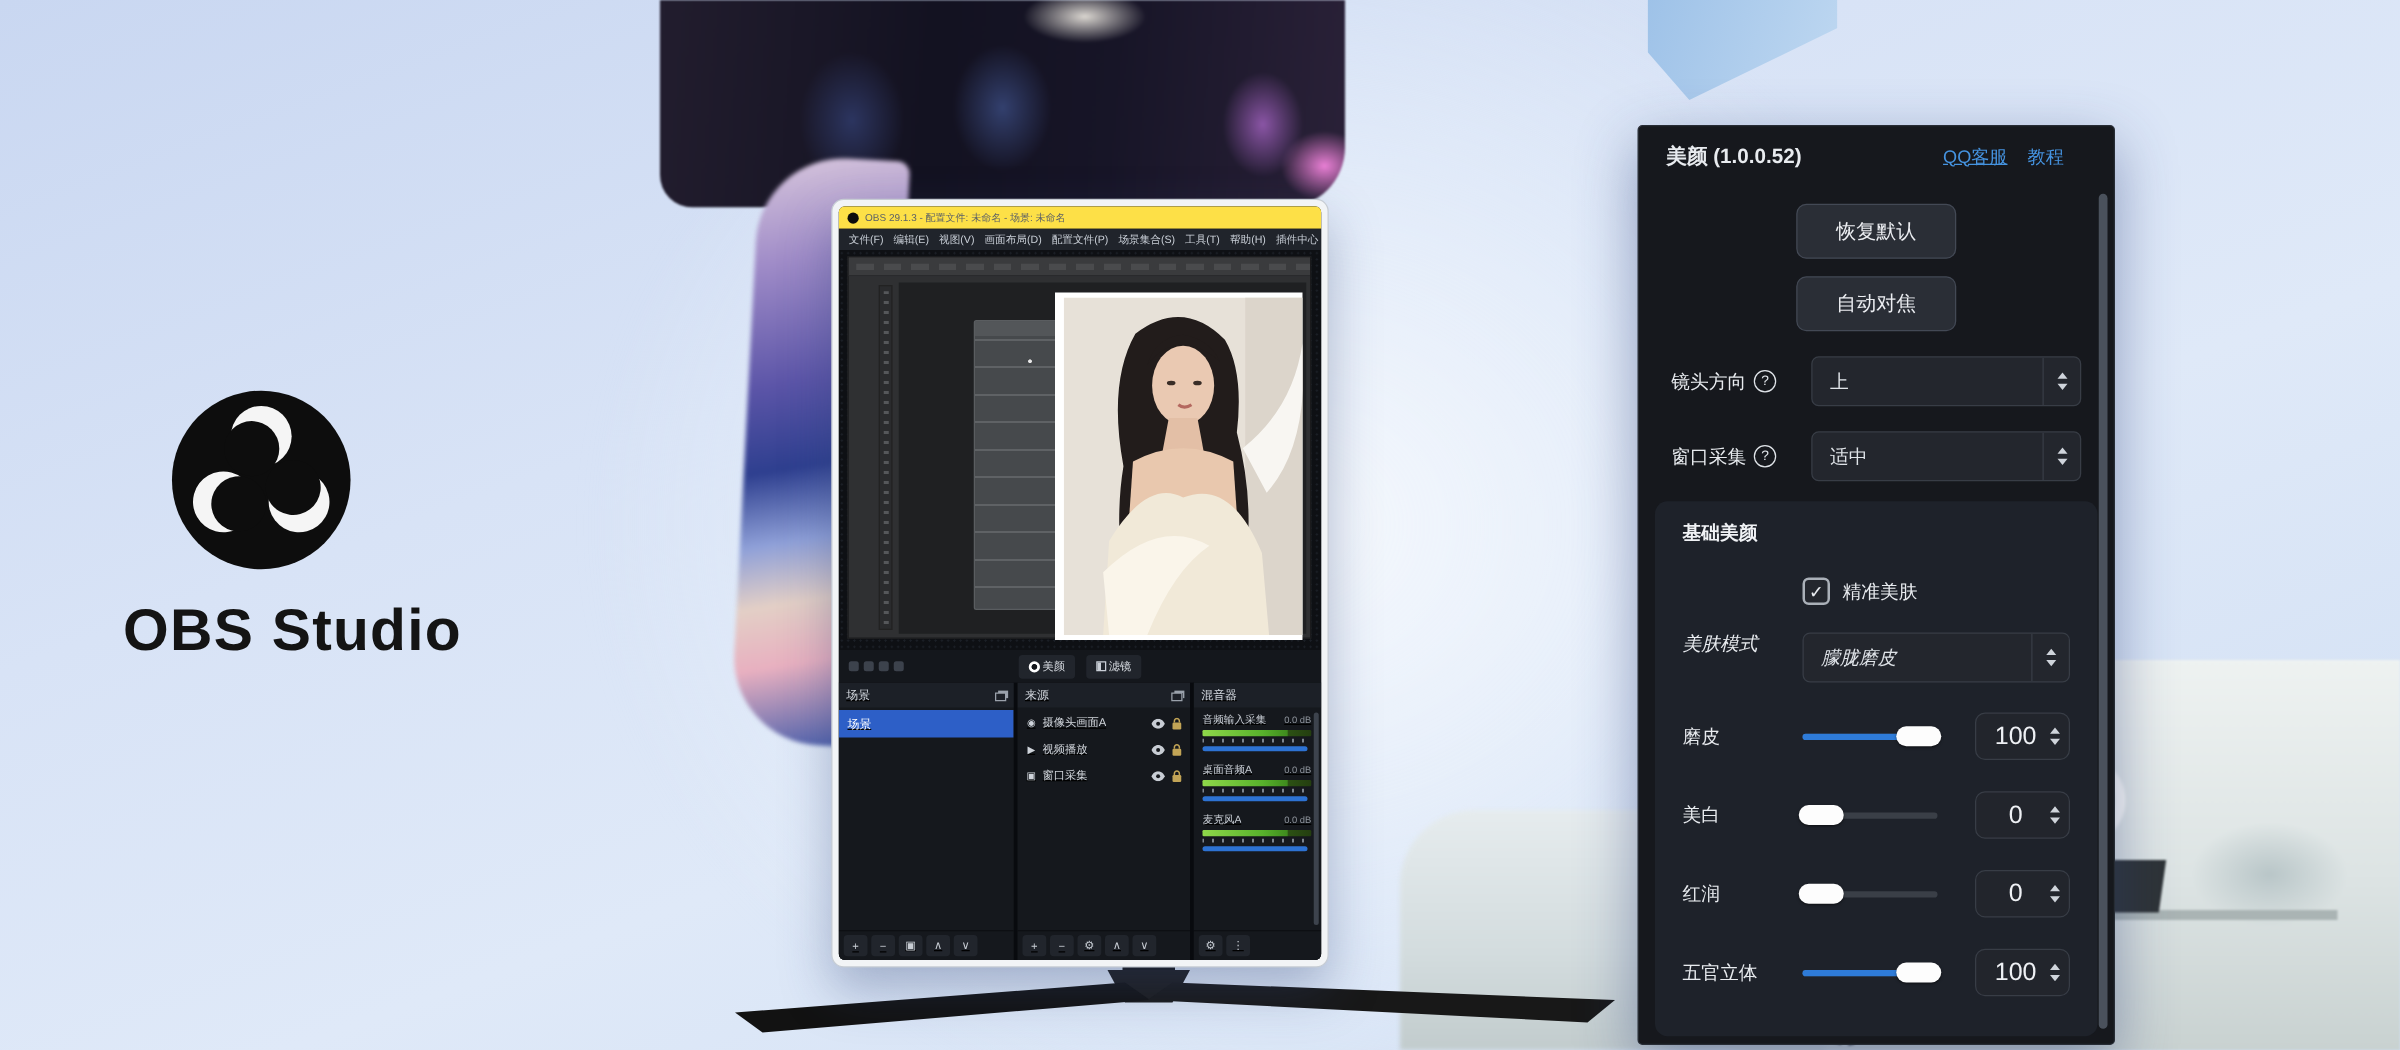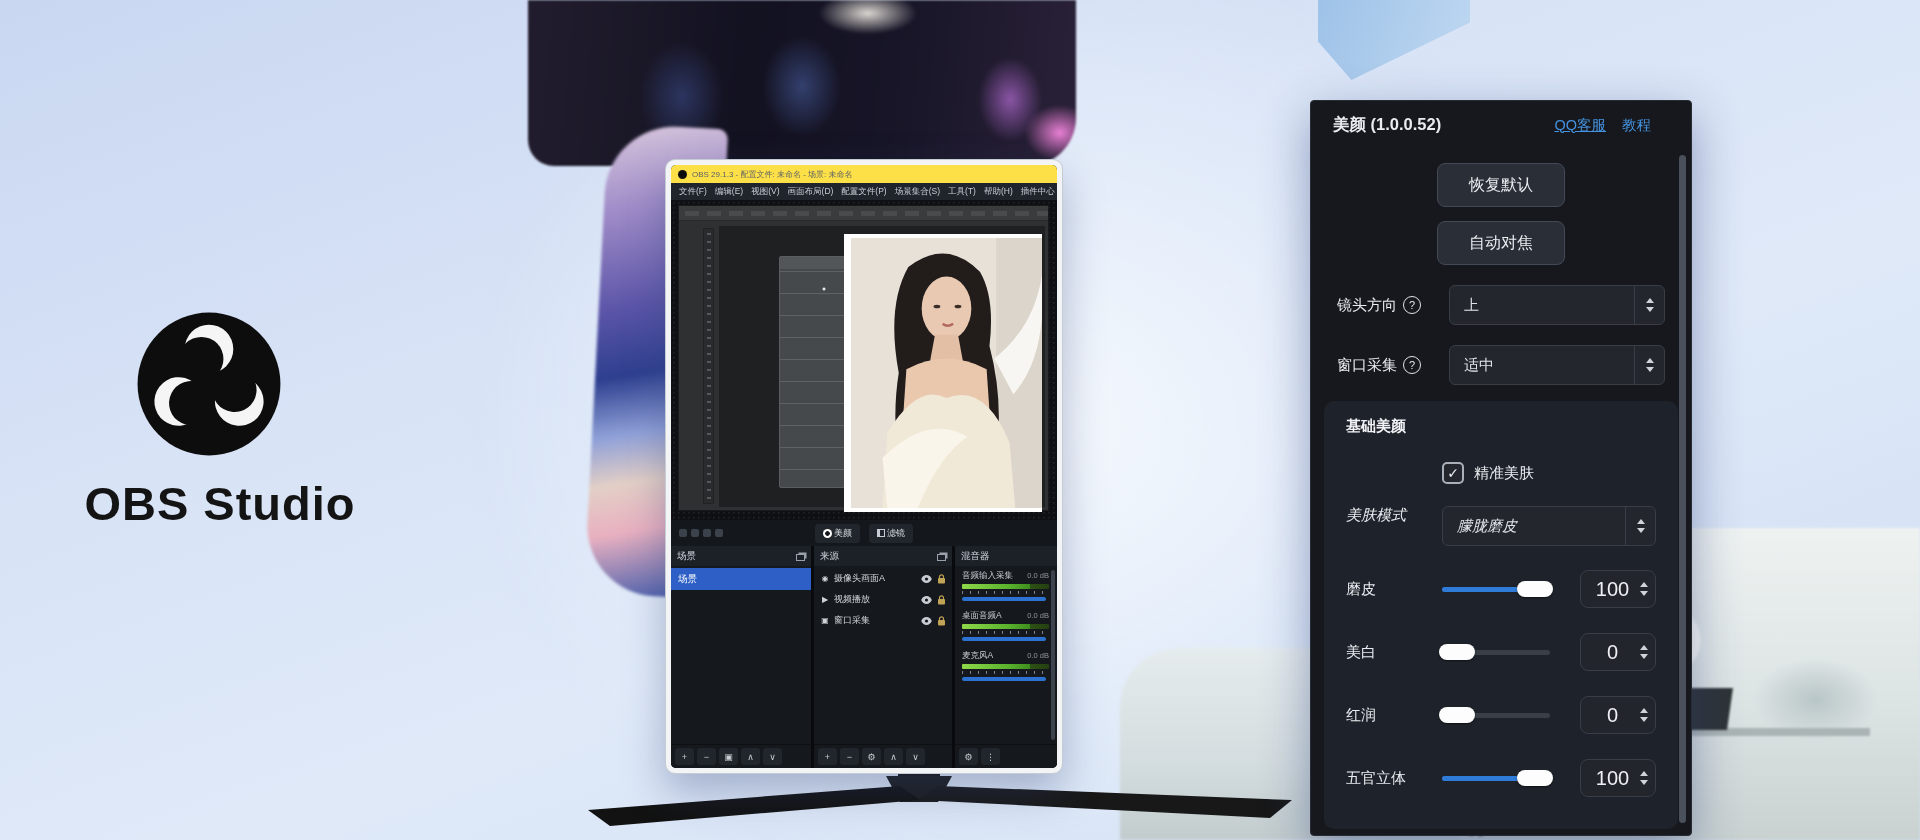--- a/index.html
+++ b/index.html
@@ -31,21 +31,21 @@
   .blob-br .tripod1 { position:absolute; left:150px; top:120px; width:6px; height:190px; background:#3c4246; transform:rotate(14deg); }
   .blob-br .tripod2 { position:absolute; left:120px; top:130px; width:5px; height:180px; background:#4a5054; transform:rotate(-12deg); }
   .blob-br .deskline { position:absolute; left:270px; top:200px; width:260px; height:8px; background:#aab4b4; }
   .blob-br .laptop { position:absolute; left:330px; top:160px; width:60px; height:42px; background:#2e3336; transform:skewX(-8deg); }
   .blob-bc { left:1120px; top:648px; width:340px; height:192px; border-radius:60px 20px 0 0; z-index:2; filter:blur(1.5px);
     background:linear-gradient(180deg,#e6ecee 0%,#d3dcde 60%,#c2cccd 100%); }
 
   
   .brand { position:absolute; z-index:5; }
   .brand-logo { left:133px; top:308px; width:152px; height:152px; }
-  .brand-title { left:50px; top:476px; width:340px; text-align:center; font-size:47px; font-weight:bold; color:#141414; letter-spacing:1px; }
+  .brand-title { left:64px; top:476px; width:340px; text-align:center; font-size:47px; font-weight:bold; color:#141414; letter-spacing:1px; }
 
   
   .monitor { position:absolute; left:665px; top:159px; width:398px; height:615px; background:#f2f4f6; border:1px solid #c6ccd3; border-radius:10px; padding:5px; z-index:4; box-shadow:0 18px 40px rgba(50,70,120,.35); }
   .screen { width:100%; height:100%; border-radius:5px; overflow:hidden; display:flex; flex-direction:column; background:#0d0f13; }
   .tbar { height:18px; background:#fde047; display:flex; align-items:center; gap:5px; padding:0 7px; flex:0 0 auto; }
   .obs-dot { width:9px; height:9px; border-radius:50%; background:#0c0c0c; flex:0 0 auto; }
   .tbar-text { font-size:8px; color:#5c6166; white-space:nowrap; overflow:hidden; }
   .mbar { height:17px; background:#20242b; display:flex; align-items:center; gap:8px; padding:0 8px; flex:0 0 auto; }
   .mitem { font-size:8.5px; color:#c9cfd7; white-space:nowrap; }
   .preview { flex:1 1 auto; position:relative; background:#0e1014; background-image:radial-gradient(#1b1f26 1px, transparent 1px); background-size:5px 5px; }
@@ -61,21 +61,21 @@
   .photo { position:absolute; right:6px; top:28px; width:198px; height:278px; background:#ffffff; padding:4px 0 4px 7px; }
   .photo svg { width:100%; height:100%; display:block; }
   .ctlrow { height:26px; background:#14171c; display:flex; align-items:center; justify-content:center; gap:9px; position:relative; flex:0 0 auto; }
   .ctl-icons { position:absolute; left:8px; top:9px; display:flex; gap:4px; }
   .ctl-icons span { width:8px; height:8px; background:#3c424c; border-radius:2px; }
   .chip { height:19px; background:#21252c; border-radius:3px; display:flex; align-items:center; gap:2px; padding:0 8px; }
   .chip-lbl { font-size:9px; color:#d7dbe1; white-space:nowrap; }
   .rec-dot { width:9px; height:9px; border-radius:50%; background:radial-gradient(circle,#14171c 0 2px,#ffffff 2.6px); }
   .half-sq { width:8px; height:8px; border:1.5px solid #c9ced6; background:linear-gradient(90deg,#c9ced6 0 40%, rgba(0,0,0,0) 40%); }
   .docks { display:flex; gap:3px; background:#080a0e; height:222px; flex:0 0 auto; }
-  .dock { background:#15181d; display:flex; flex-direction:column; overflow:hidden; }
+  .dock { background:#15181d; display:flex; flex-direction:column; overflow:hidden;text-decoration:underline; }
   .dock-scenes { width:140px; } .dock-sources { width:138px; } .dock-mixer { flex:1; position:relative; }
   .dhead { height:20px; background:#1c2027; display:flex; align-items:center; justify-content:space-between; padding:0 6px; flex:0 0 auto; }
   .dtitle { font-size:9.5px; color:#d3d8df; white-space:nowrap; }
   .stack-ico { width:9px; height:7px; border:1px solid #9aa1ab; box-shadow:2px -2px 0 -0.5px #9aa1ab; margin-top:2px; }
   .dbody { flex:1 1 auto; padding-top:2px; overflow:hidden; }
   .scene-row { height:22px; background:#2d5fc7; display:flex; align-items:center; padding:0 7px; font-size:9.5px; color:#ffffff; }
   .src-row { height:21px; display:flex; align-items:center; gap:4px; padding:0 6px; font-size:9px; color:#d2d6dc; }
   .src-ico { font-size:8px; color:#cfd4db; width:10px; text-align:center; }
   .src-name { white-space:nowrap; overflow:hidden; }
   .src-right { margin-left:auto; display:flex; align-items:center; gap:5px; }

